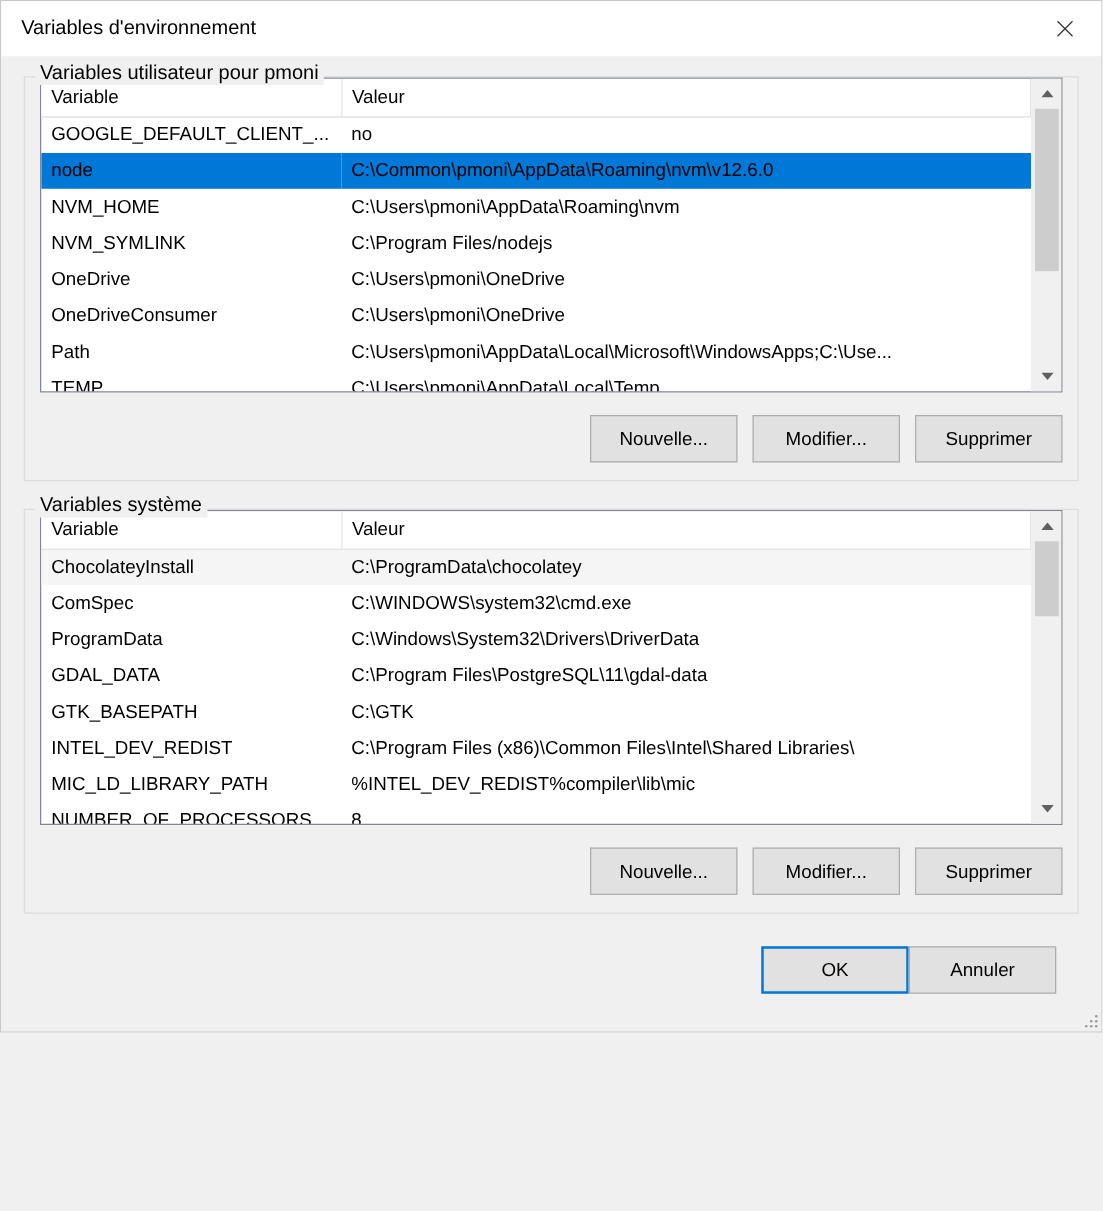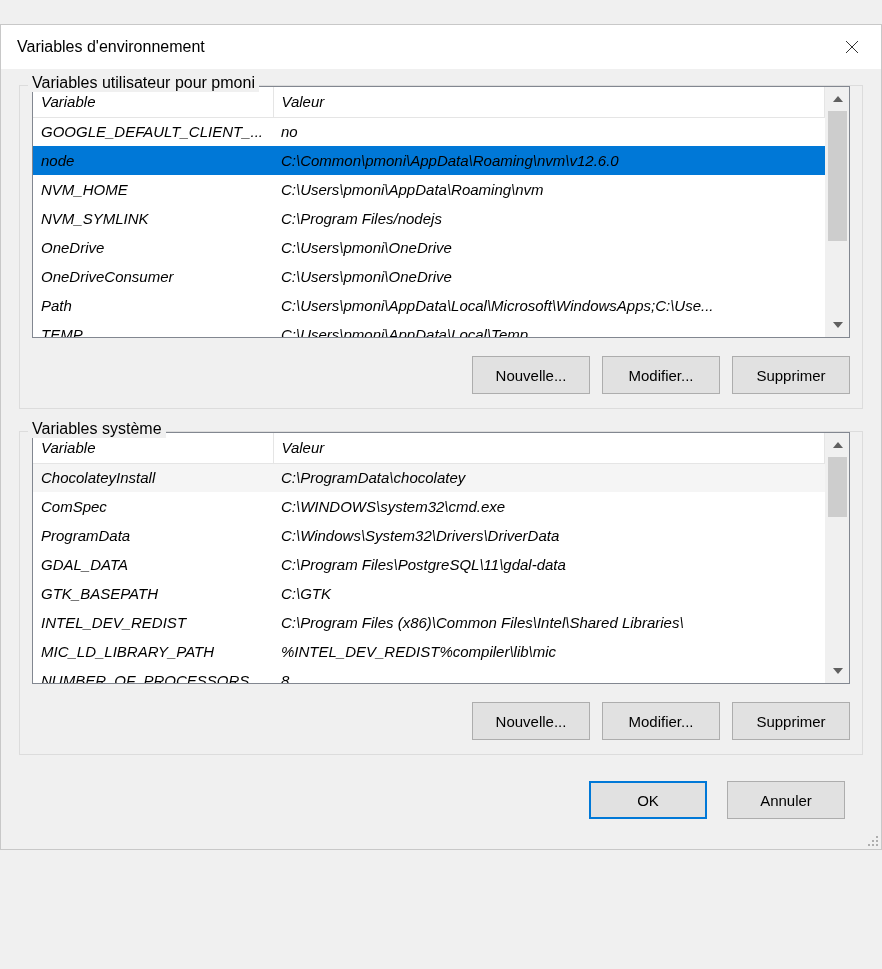--- a/index.html
+++ b/index.html
@@ -13,21 +13,20 @@
     overflow: hidden;
     color: #000;
   }
   .window {
     width: 882px;
     height: 826px;
     background: #ffffff;
     display: flex;
     flex-direction: column;
     border: 1px solid #c8c8c8;
-    margin-top: 24px;
   }
   .titlebar {
     height: 44px;
     display: flex;
     align-items: center;
     justify-content: space-between;
     padding: 0 0 0 16px;
     background: #ffffff;
   }
   .titlebar .title {
@@ -61,21 +60,20 @@
     left: 8px;
     background: #f0f0f0;
     padding: 0 4px;
     font-size: 16px;
   }
   .table-wrap {
     background: #ffffff;
     border: 1px solid #828790;
     height: 252px;
     display: flex;
-    font-style: italic;
   }
   .scrollarea {
     flex: 1;
     overflow: hidden;
   }
   table {
     border-collapse: collapse;
     width: 100%;
     table-layout: fixed;
   }
@@ -147,21 +145,21 @@
     cursor: pointer;
     padding: 0 18px;
   }
   button.win.default {
     border: 2px solid #0078d7;
     background: #e1e1e1;
   }
   .footer-row {
     display: flex;
     justify-content: flex-end;
-    gap: 20px;
+    gap: 0;
     padding: 4px 18px 18px 0;
     background: #f0f0f0;
   }
   .resize-grip {
     position: absolute;
     right: 2px;
     bottom: 2px;
     width: 16px;
     height: 16px;
   }

